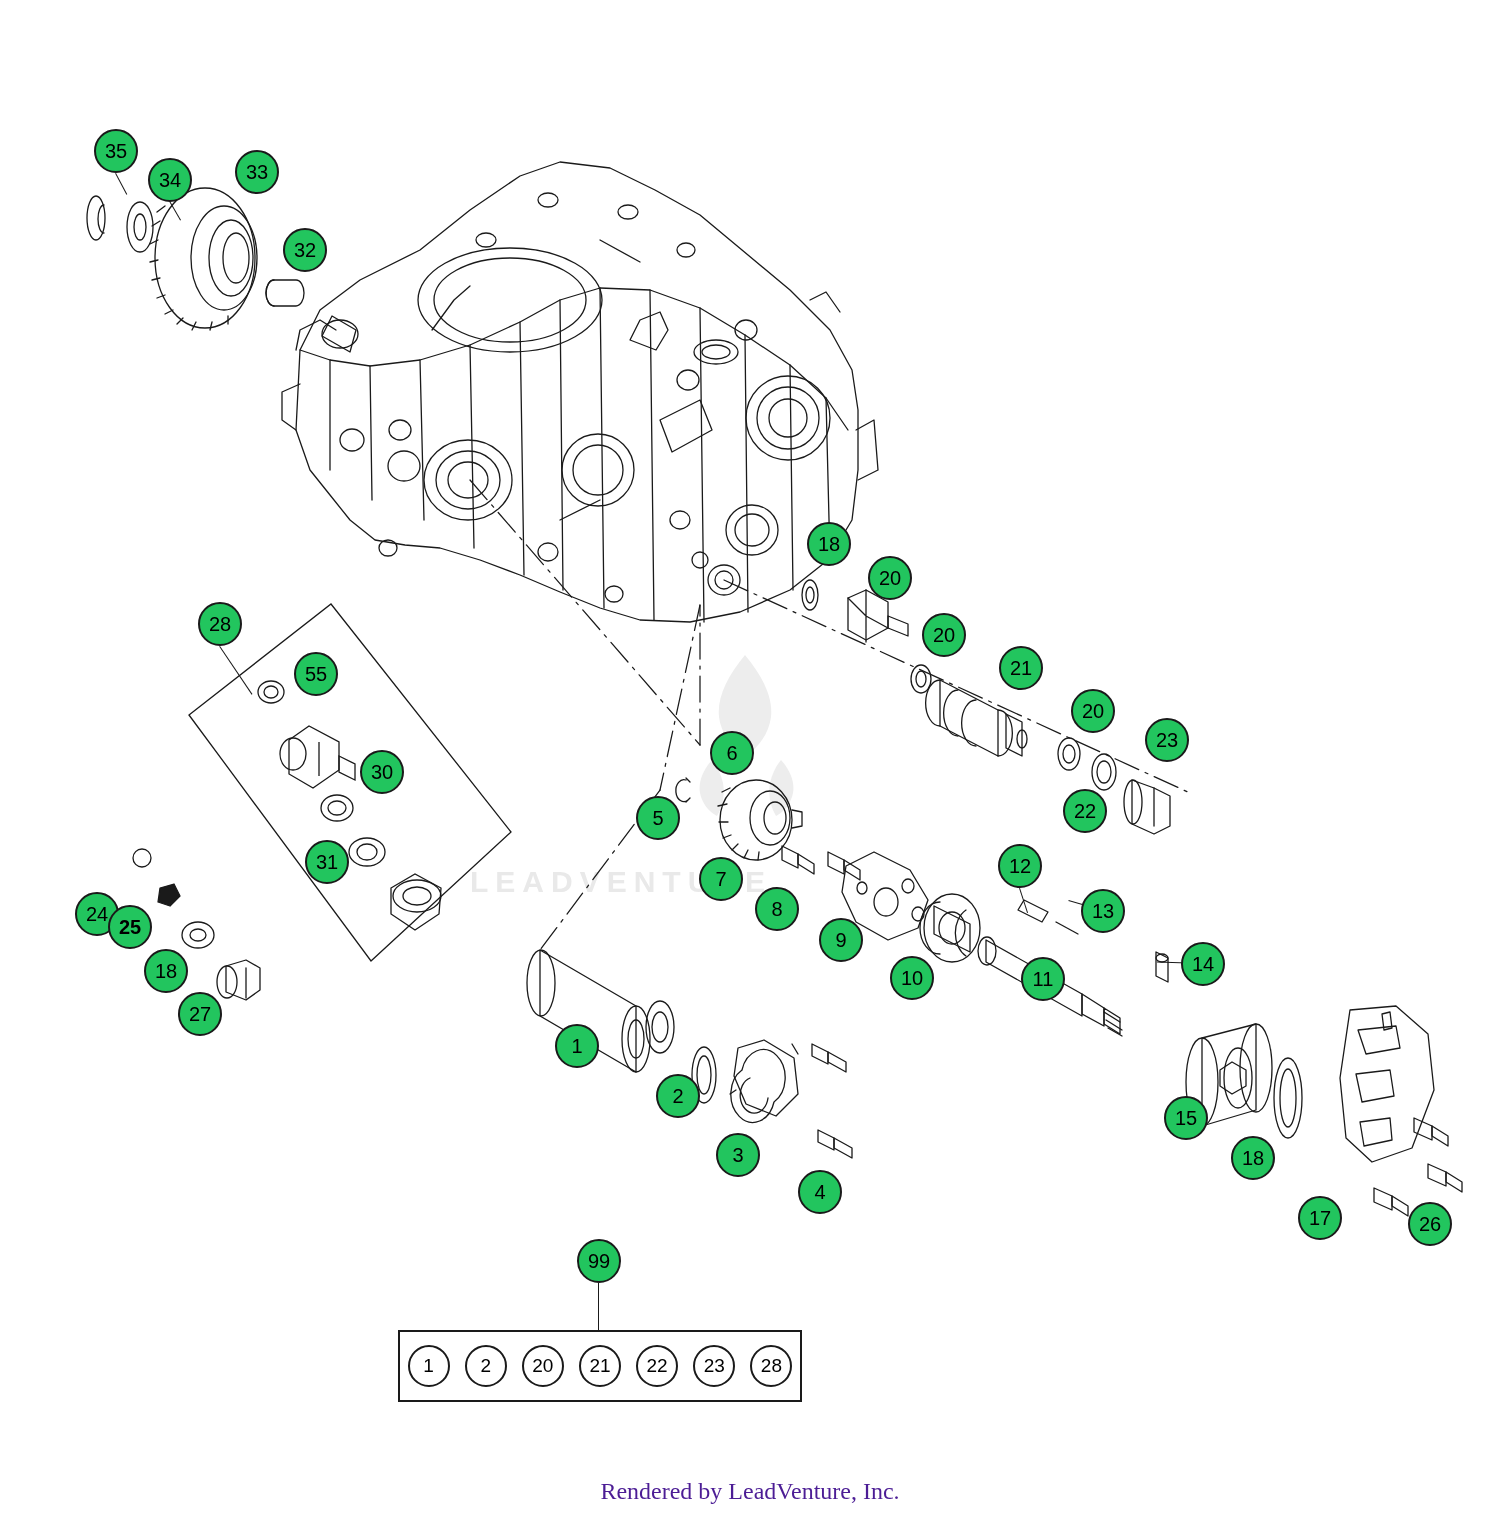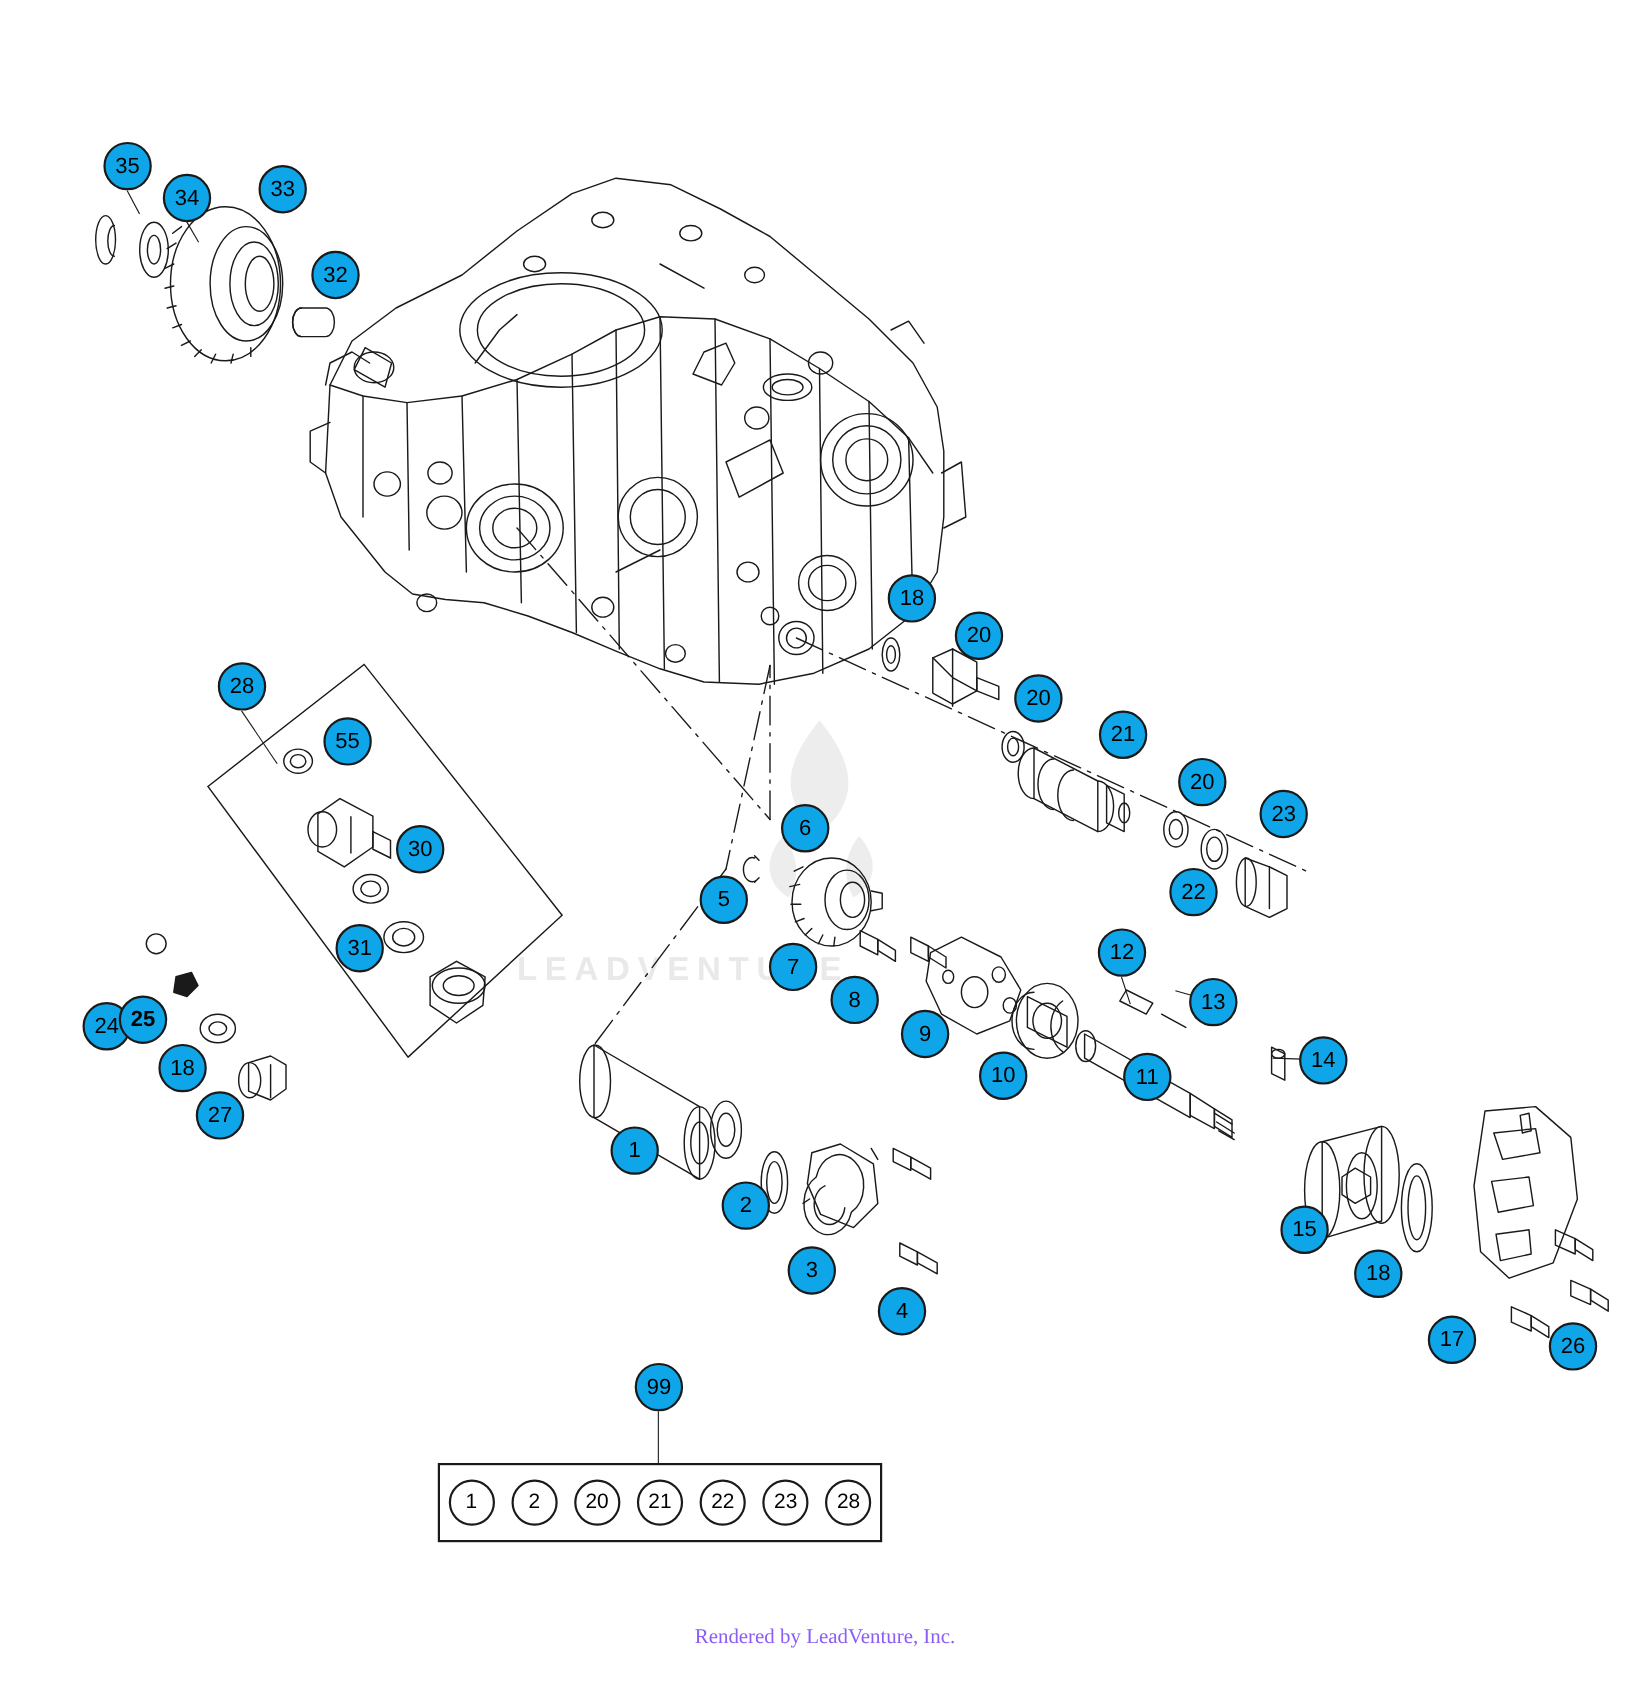--- a/index.html
+++ b/index.html
@@ -38,21 +38,21 @@
   }
   
   .callout {
     position: absolute;
     width: 44px;
     height: 44px;
     margin-left: -22px;
     margin-top: -22px;
     border: 2px solid #1a1a1a;
     border-radius: 50%;
-    background: #0ea5e9;
+    background: #22c55e;
     color: #000000;
     font-size: 20px;
     line-height: 40px;
     text-align: center;
     box-sizing: border-box;
     z-index: 6;
   }
   
   .leader {
     position: absolute;
@@ -96,22 +96,22 @@
     height: 365px;
     z-index: 2;
   }
   
   .footer {
     position: absolute;
     left: 0;
     top: 1478px;
     width: 1500px;
     text-align: center;
-    font-size: 19px;
-    color: #8b5cf6;
+    font-size: 24px;
+    color: #4c1d95;
     font-family: "Liberation Serif", serif;
   }
   
   .art {
     position: absolute;
     left: 0;
     top: 0;
     width: 1500px;
     height: 1535px;
     z-index: 1;
@@ -419,21 +419,21 @@
     <div class="callout" style="left:1186px;top:1118px;">15</div>
     <div class="callout" style="left:1253px;top:1158px;">18</div>
     <div class="callout" style="left:1320px;top:1218px;">17</div>
     <div class="callout" style="left:829px;top:544px;">18</div>
     <div class="callout" style="left:890px;top:578px;">20</div>
     <div class="callout" style="left:944px;top:635px;">20</div>
     <div class="callout" style="left:1021px;top:668px;">21</div>
     <div class="callout" style="left:1093px;top:711px;">20</div>
     <div class="callout" style="left:1085px;top:811px;">22</div>
     <div class="callout" style="left:1167px;top:740px;">23</div>
-    <div class="callout" style="left:97px;top:933px;">24</div>
+    <div class="callout" style="left:97px;top:914px;">24</div>
     <div class="callout" style="left:130px;top:927px;font-weight:bold;">25</div>
     <div class="callout" style="left:166px;top:971px;">18</div>
     <div class="callout" style="left:1430px;top:1224px;">26</div>
     <div class="callout" style="left:200px;top:1014px;">27</div>
     <div class="callout" style="left:220px;top:624px;">28</div>
     <div class="callout" style="left:316px;top:674px;">55</div>
     <div class="callout" style="left:382px;top:772px;">30</div>
     <div class="callout" style="left:327px;top:862px;">31</div>
     <div class="callout" style="left:305px;top:250px;">32</div>
     <div class="callout" style="left:257px;top:172px;">33</div>

